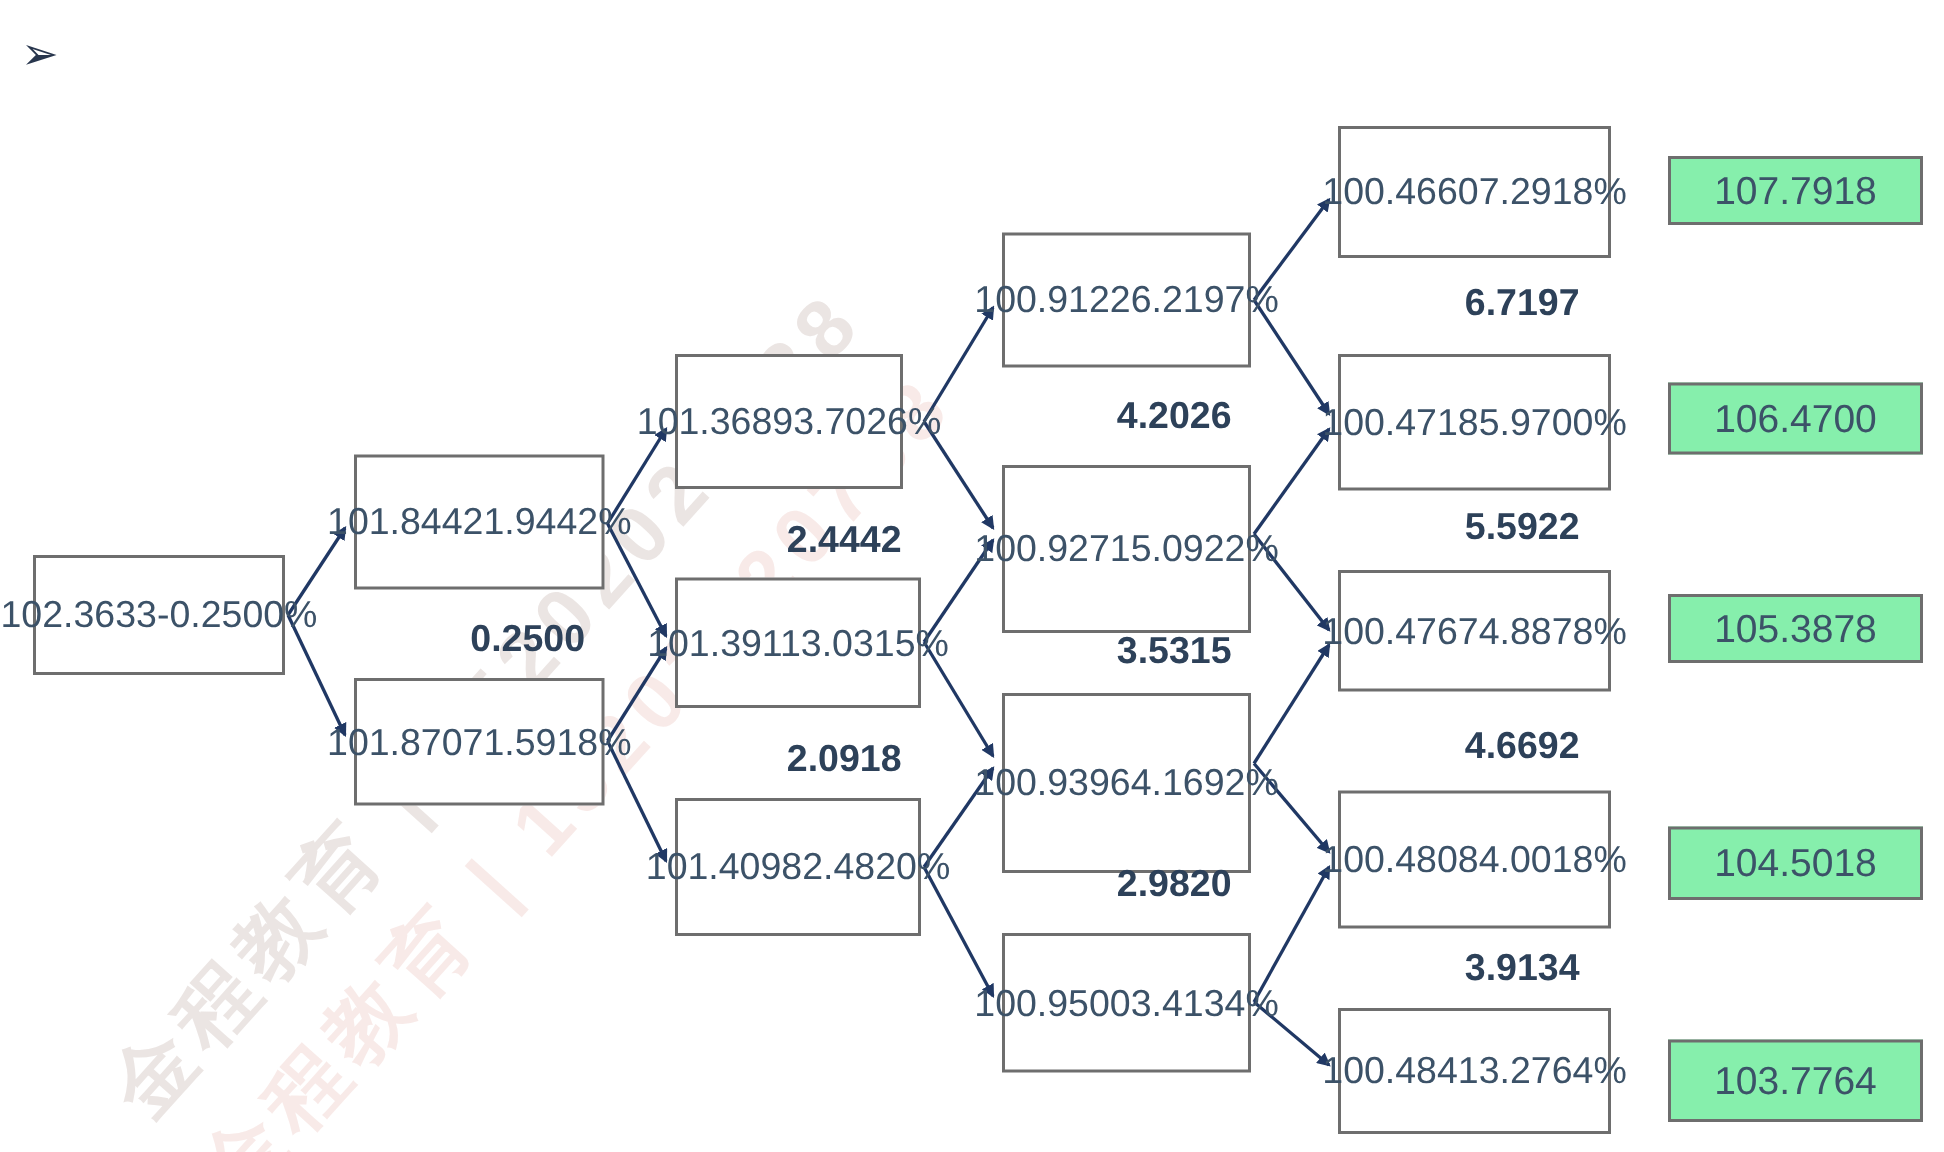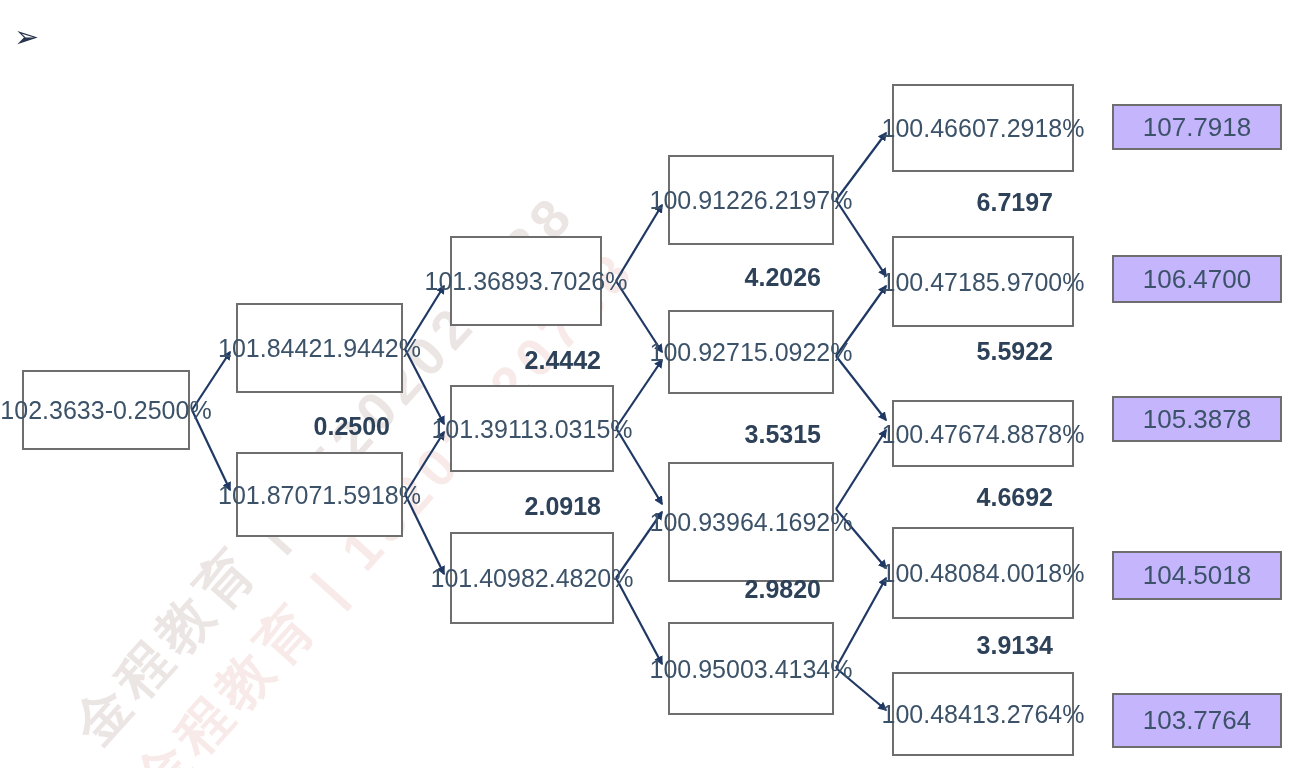--- a/index.html
+++ b/index.html
@@ -30,21 +30,21 @@
   svg.arrows{position:absolute;left:0;top:0;z-index:1;}
   svg.arrows line{stroke:var(--arrow);stroke-width:2.2px;}
   #ah{fill:var(--arrow);}
   .node{
     position:absolute;z-index:2;background:#ffffff;
     border:2px solid var(--box_border);box-sizing:border-box;
     display:flex;justify-content:center;align-items:center;
     color:var(--node_text);font-size:25px;line-height:34px;
   }
   .terminal{
-    position:absolute;z-index:2;background:#c4b5fd;
+    position:absolute;z-index:2;background:#86efac;
     border:2px solid var(--box_border);box-sizing:border-box;
     display:flex;justify-content:center;align-items:center;
     color:var(--node_text);font-size:26px;
   }
   .edge-label{
     position:absolute;z-index:2;width:140px;height:32px;line-height:32px;
     text-align:right;font-weight:bold;font-size:25px;color:var(--edge_label);
   }
 </style>
 </head>
@@ -113,21 +113,21 @@
 <div class="node" style="left:450px;top:532px;width:164px;height:92px">
   <div>101.4098</div>
   <div>2.4820%</div>
 </div>
 
 <div class="node" style="left:668px;top:155px;width:166px;height:90px">
   <div>100.9122</div>
   <div>6.2197%</div>
 </div>
 <div class="edge-label" style="left:681px;top:261px">4.2026</div>
-<div class="node" style="left:668px;top:310px;width:166px;height:84px">
+<div class="node" style="left:668px;top:310px;width:166px;height:112px">
   <div>100.9271</div>
   <div>5.0922%</div>
 </div>
 <div class="edge-label" style="left:681px;top:418px">3.5315</div>
 <div class="node" style="left:668px;top:462px;width:166px;height:120px">
   <div>100.9396</div>
   <div>4.1692%</div>
 </div>
 <div class="edge-label" style="left:681px;top:573px">2.9820</div>
 <div class="node" style="left:668px;top:622px;width:166px;height:93px">
@@ -138,21 +138,21 @@
 <div class="node" style="left:892px;top:84px;width:182px;height:88px">
   <div>100.4660</div>
   <div>7.2918%</div>
 </div>
 <div class="edge-label" style="left:913px;top:186px">6.7197</div>
 <div class="node" style="left:892px;top:236px;width:182px;height:91px">
   <div>100.4718</div>
   <div>5.9700%</div>
 </div>
 <div class="edge-label" style="left:913px;top:335px">5.5922</div>
-<div class="node" style="left:892px;top:400px;width:182px;height:67px">
+<div class="node" style="left:892px;top:380px;width:182px;height:81px">
   <div>100.4767</div>
   <div>4.8878%</div>
 </div>
 <div class="edge-label" style="left:913px;top:481px">4.6692</div>
 <div class="node" style="left:892px;top:527px;width:182px;height:92px">
   <div>100.4808</div>
   <div>4.0018%</div>
 </div>
 <div class="edge-label" style="left:913px;top:629px">3.9134</div>
 <div class="node" style="left:892px;top:672px;width:182px;height:84px">

